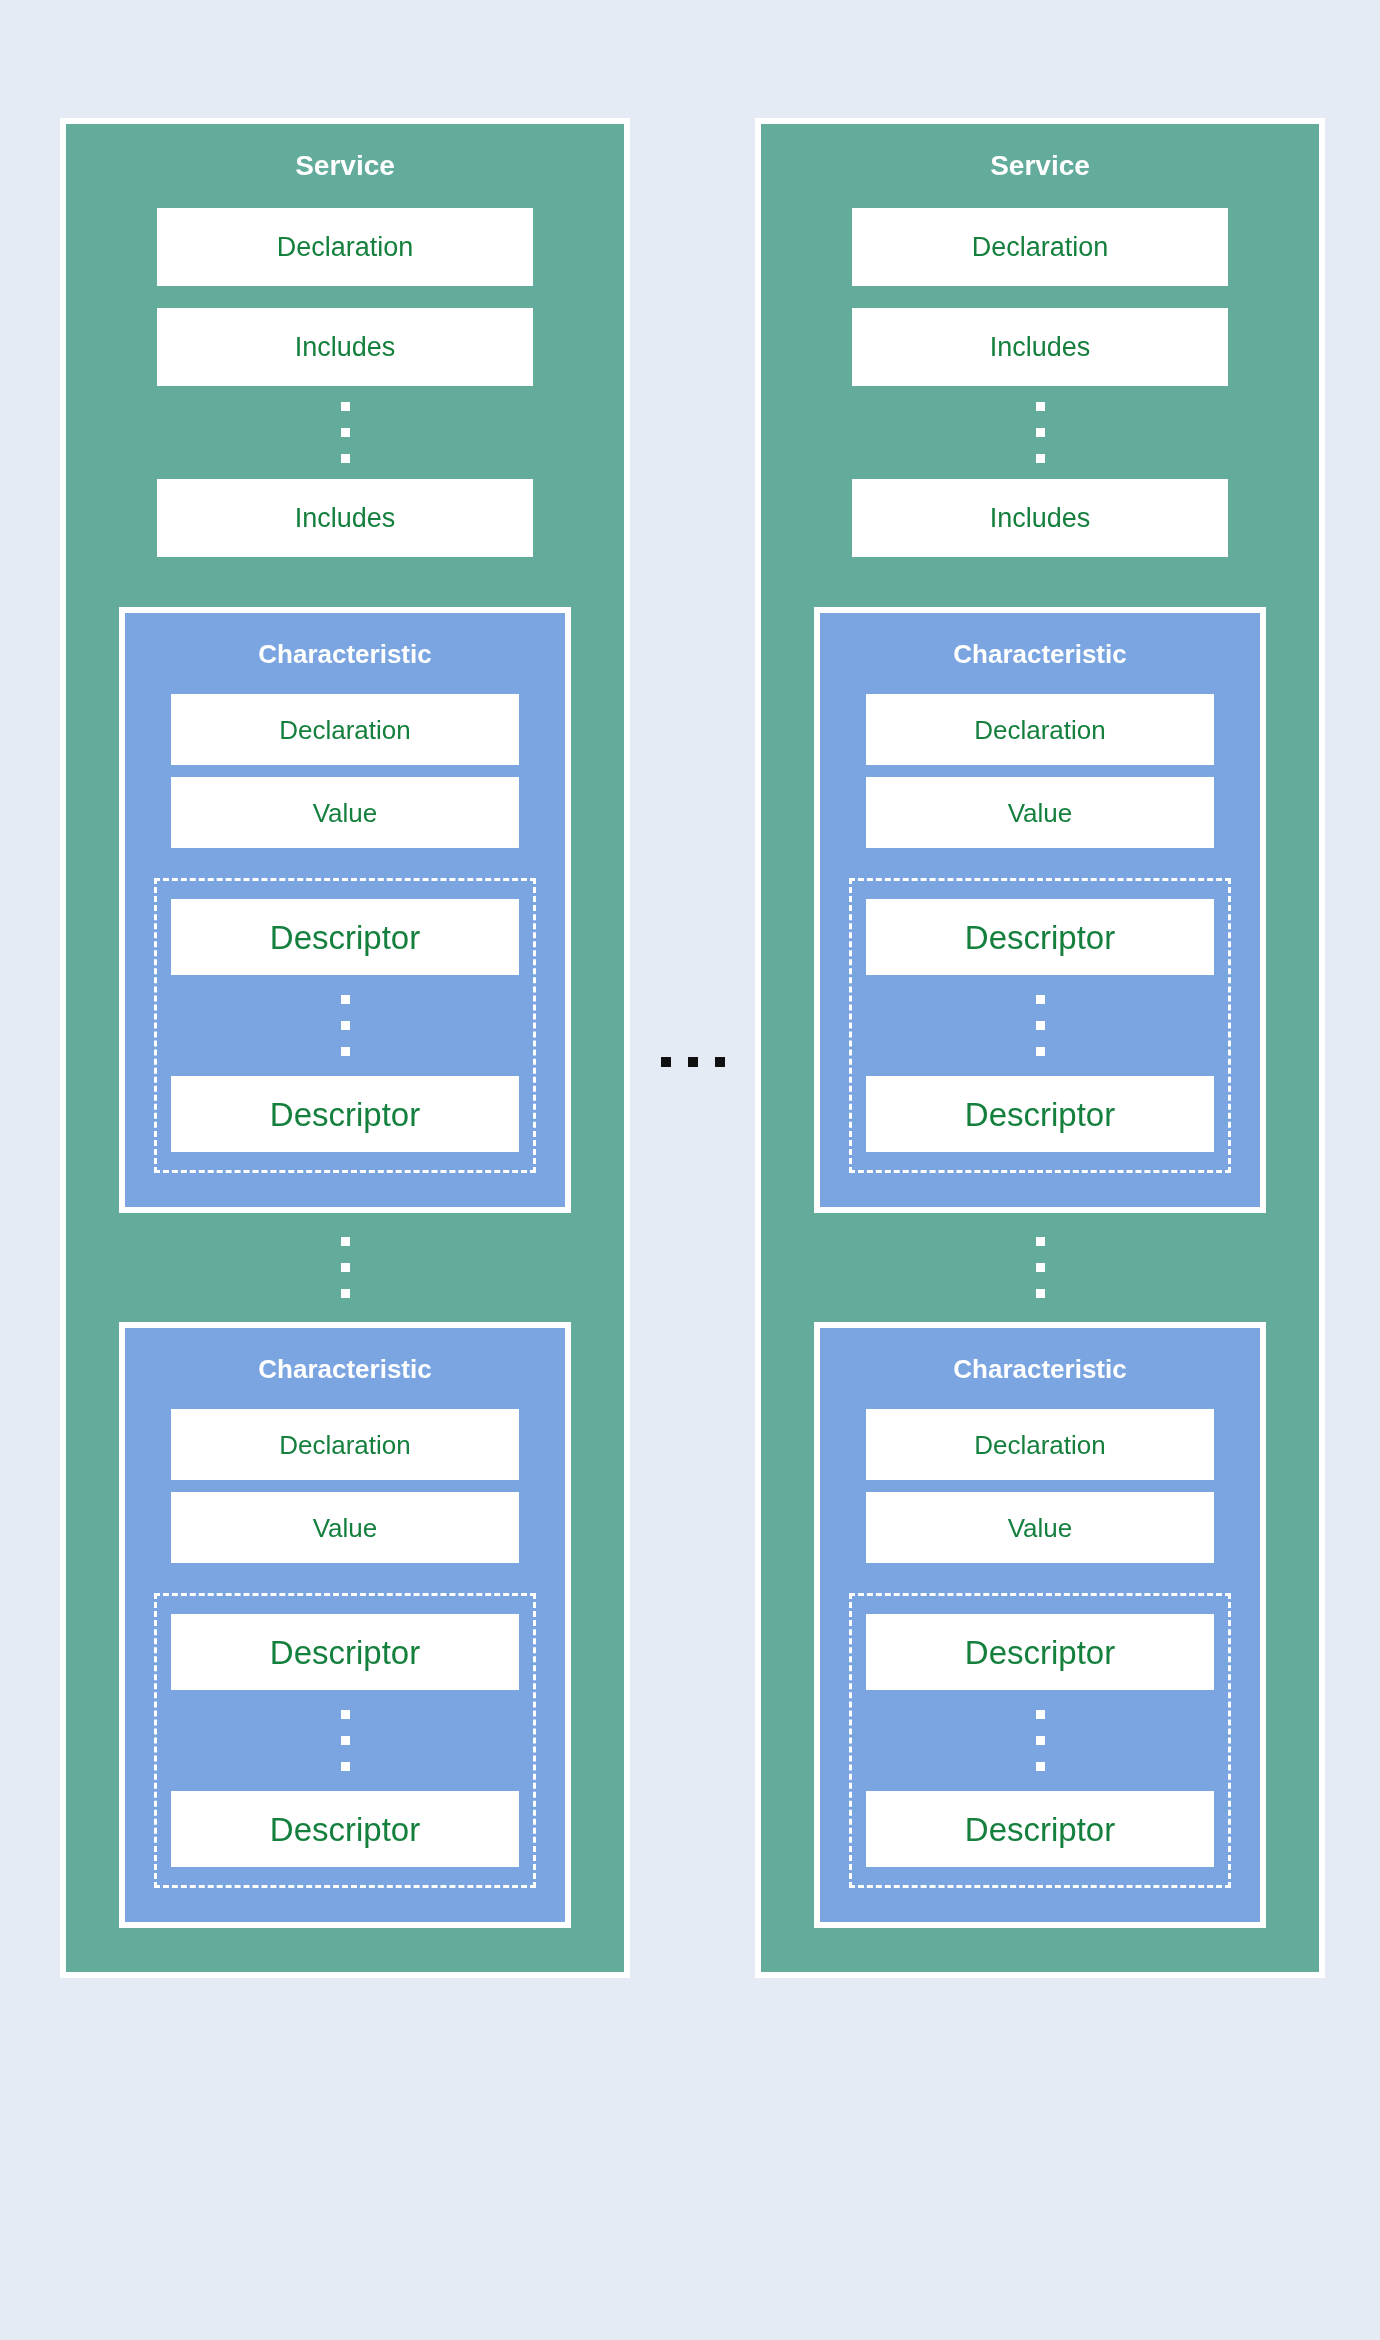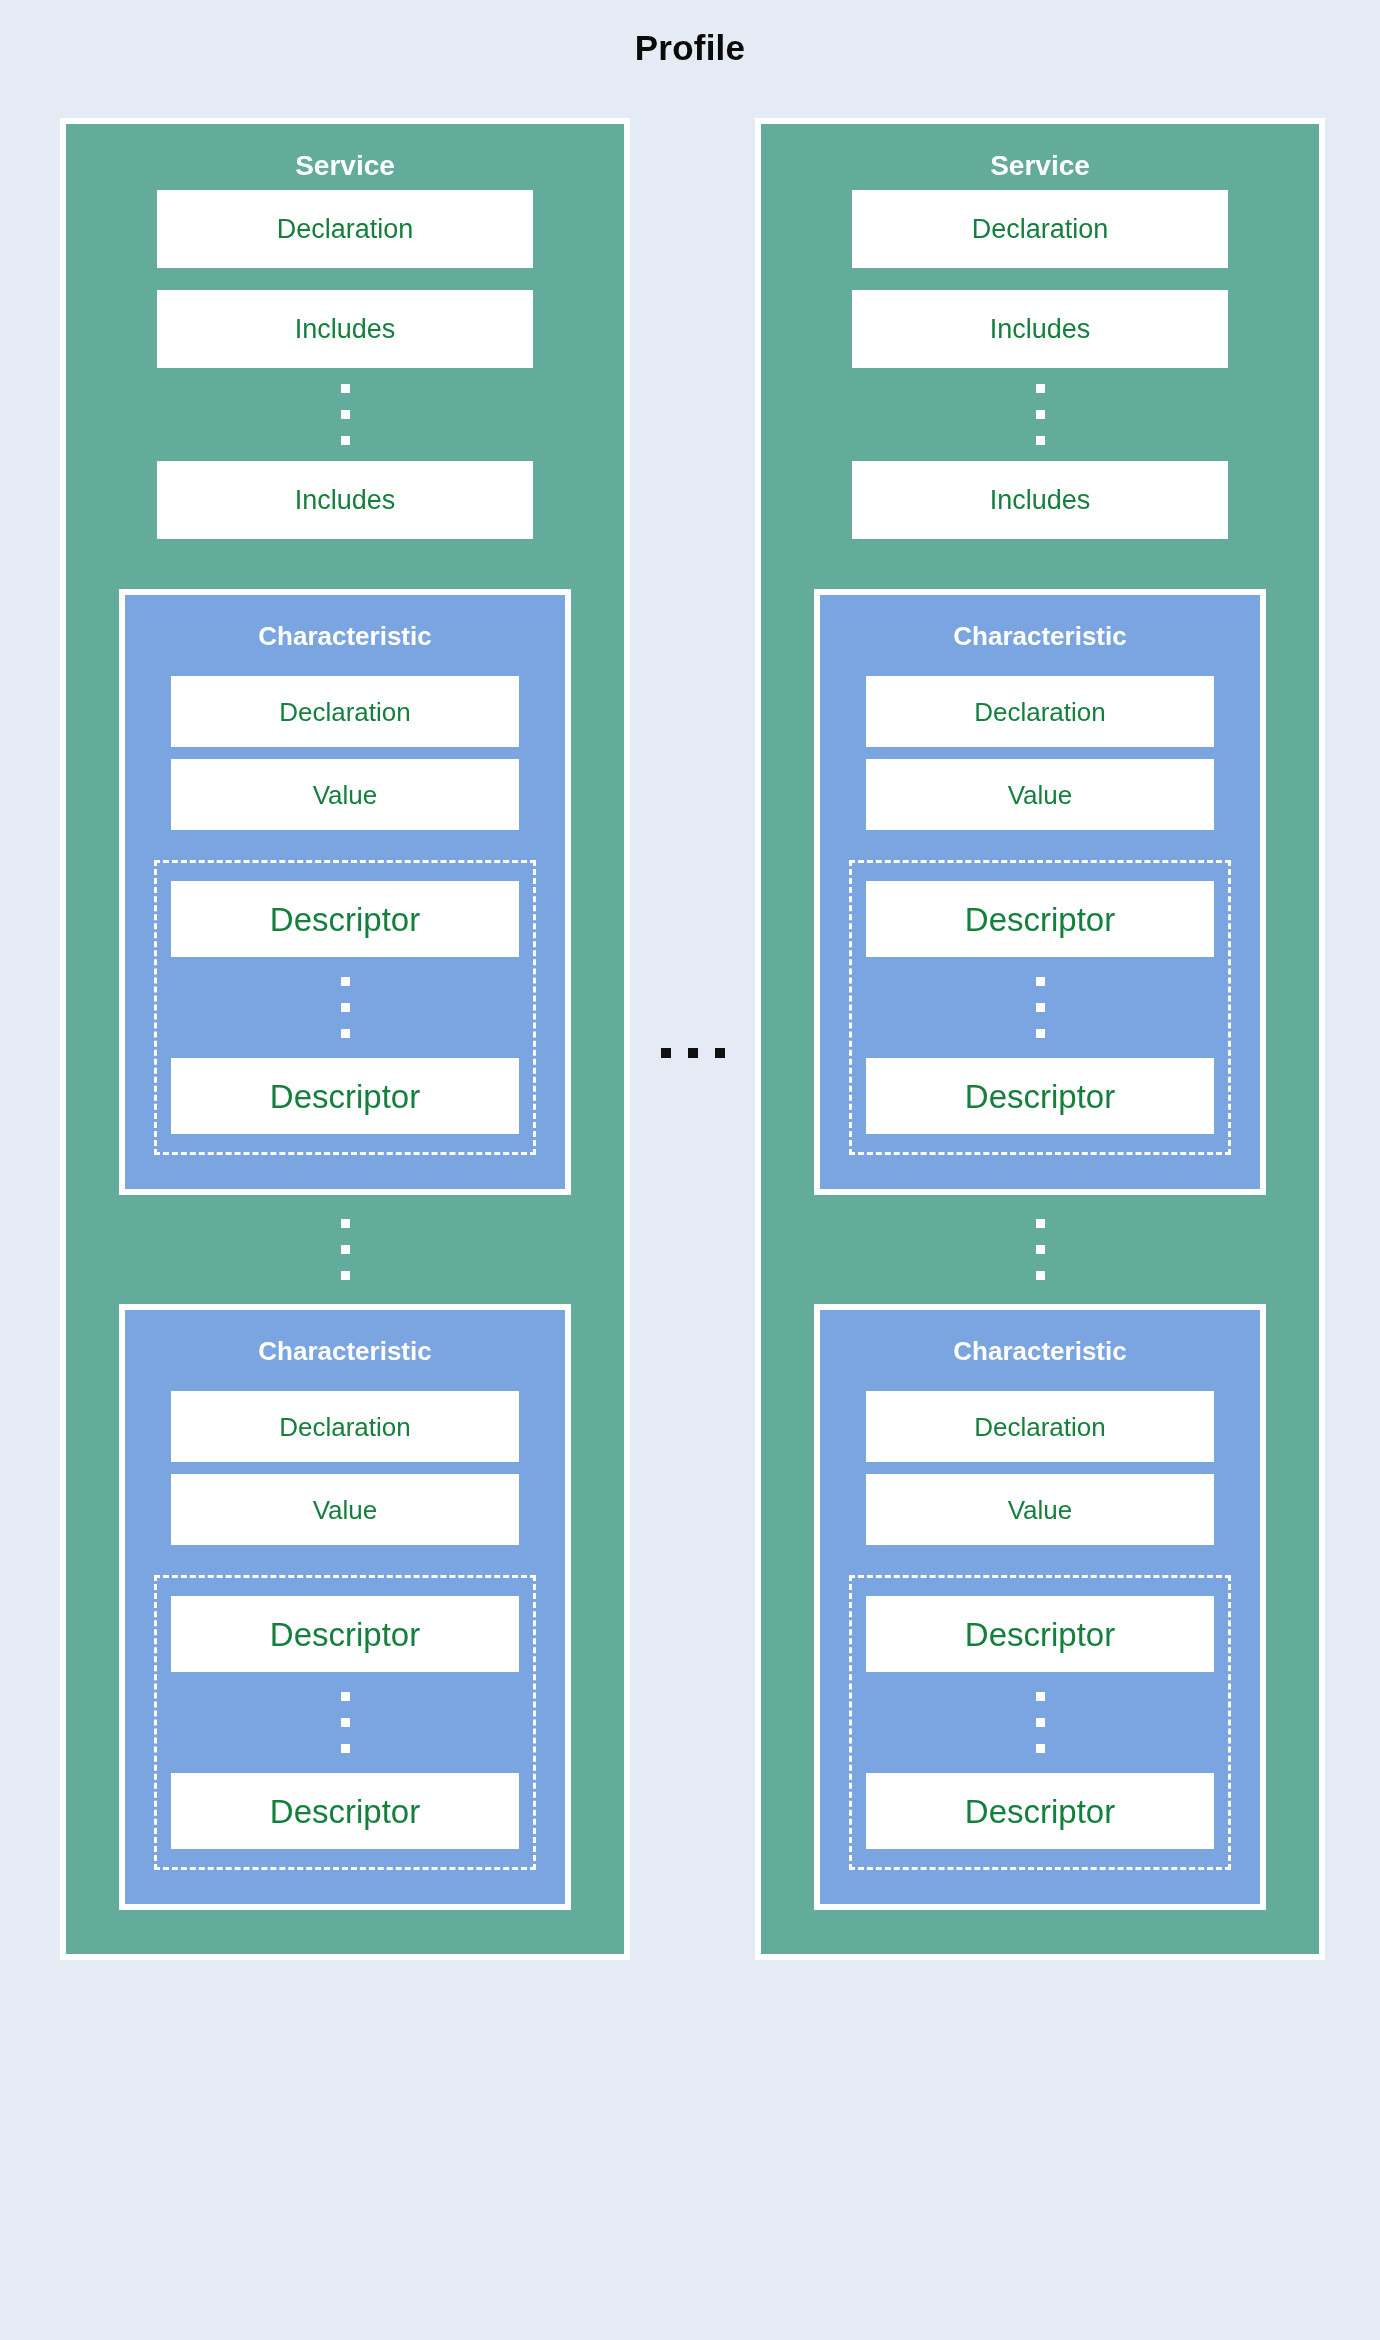--- a/index.html
+++ b/index.html
@@ -53,21 +53,21 @@
     box-sizing: border-box;
     padding: 0 0 40px 0;
   }
 
   .service-title {
     text-align: center;
     color: #ffffff;
     font-size: 28px;
     font-weight: bold;
     padding-top: 26px;
-    padding-bottom: 8px;
+    padding-bottom: 26px;
   }
 
   
   .box {
     background: #ffffff;
     border: 1px solid #ffffff;
     box-sizing: border-box;
     text-align: center;
     color: #15803d;
     font-size: 27px;
@@ -160,21 +160,20 @@
     width: 10px;
     height: 10px;
     background: #101010;
   }
 </style>
 </head>
 <body>
 
 <div class="page">
 
-  <div class="page-title">Profile</div>
 
   <div class="columns">
 
     <div class="service">
       <div class="service-title">Service</div>
 
       <div class="box service-box">Declaration</div>
       <div class="gap-22"></div>
       <div class="box service-box">Includes</div>
 

